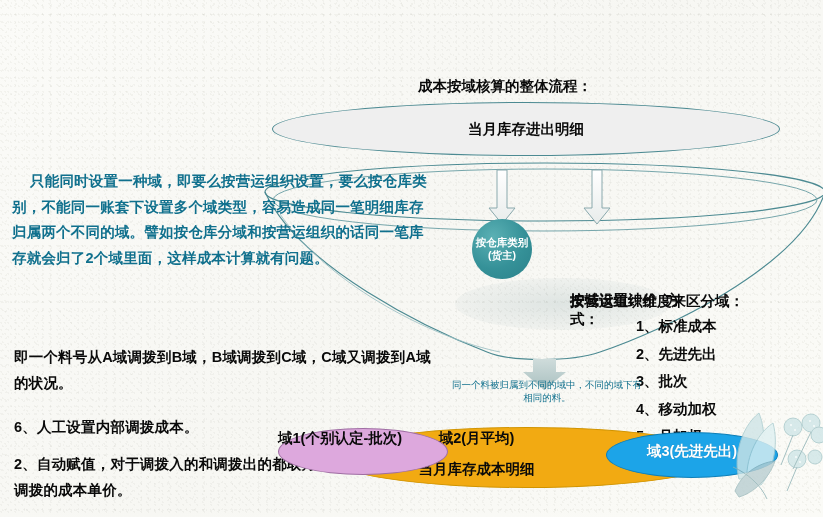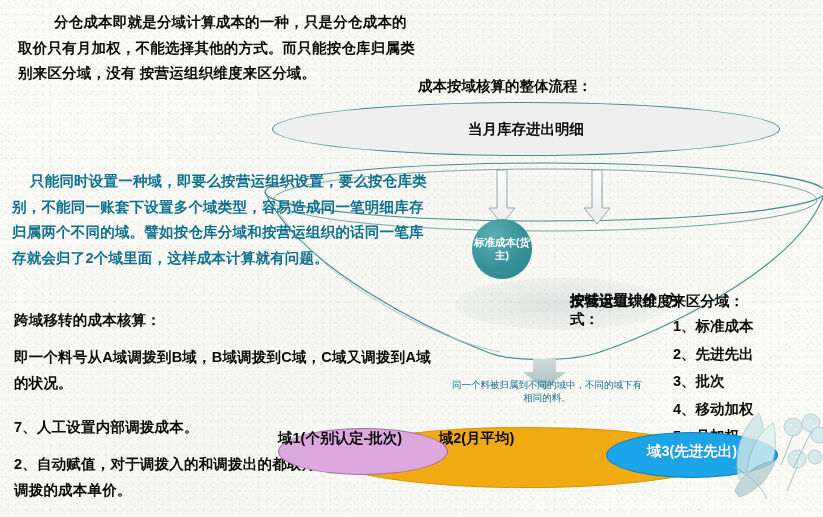--- a/index.html
+++ b/index.html
@@ -75,21 +75,21 @@
     border-radius:50%;
     background:radial-gradient(ellipse at 50% 50%,rgba(120,150,155,.20) 0%,rgba(140,165,170,.10) 60%,rgba(255,255,255,0) 100%);
   }
 
   
   .ov{position:absolute;color:#0a0a0a;font-weight:bold;}
   #ov-a{left:570px;top:292px;font-size:14.5px;line-height:19px;width:240px;}
   #ov-b{left:570px;top:292px;font-size:14.5px;line-height:19px;width:120px;font-family:Liberation Mono, monospace;}
   #price-list{
     position:absolute;left:636px;top:313px;
-    color:#0a0a0a;font-weight:bold;font-size:14.5px;line-height:27.5px;margin-left:37px;
+    color:#0a0a0a;font-weight:bold;font-size:14.5px;line-height:27.5px;
   }
 
   #note{
     position:absolute;left:452px;top:378px;width:190px;
     text-align:center;color:#10708d;font-size:9.5px;line-height:13px;
     font-weight:normal;
   }
 
   
   #e-orange{
@@ -171,57 +171,56 @@
     </g>
     <g>
       <path d="M592,170 L592,208 L584,208 L597,224 L610,208 L602,208 L602,170 Z" fill="url(#arrowg)" stroke="#8aa9ad" stroke-width="1"></path>
     </g>
 
     <g>
       <path d="M533,359 L556,359 L556,372 L566,372 L544,390 L523,372 L533,372 Z" fill="url(#arrowg2)" stroke="none"></path>
     </g>
   </svg>
 
-  <div class="txt blk-black" id="t1">分仓成本即就是分域计算成本的一种，只是分仓成本的取价只有月加权，不能选择其他的方式。而只能按仓库归属类别来区分域，没有 按营运组织维度来区分域。</div>
 
   <div class="txt blk-teal" id="t2">只能同时设置一种域，即要么按营运组织设置，要么按仓库类别，不能同一账套下设置多个域类型，容易造成同一笔明细库存归属两个不同的域。譬如按仓库分域和按营运组织的话同一笔库存就会归了2个域里面，这样成本计算就有问题。</div>
 
-  <div class="txt blk-black" id="t3">跨域移转的成本核算：</div>
 
   <div class="txt blk-black" id="t4">即一个料号从A域调拨到B域，B域调拨到C域，C域又调拨到A域的状况。</div>
 
-  <div class="txt blk-black" id="t5">7、人工设置内部调拨成本。</div>
+  <div class="txt blk-black" id="t5">6、人工设置内部调拨成本。</div>
 
   <div class="txt blk-black" id="t6">2、自动赋值，对于调拨入的和调拨出的都取月平均或最近一笔非调拨的成本单价。</div>
 
   <div class="txt" id="flow-title">成本按域核算的整体流程：</div>
 
   <div id="top-ellipse"></div>
   <div id="top-ellipse-label">当月库存进出明细</div>
 
   <div id="inner-shadow"></div>
 
-  <div class="circle" id="circle-a">标准成本(货主)</div>
+  <div class="circle" id="circle-a">按仓库类别(货主)</div>
 
   <div class="ov" id="ov-b">按域设置计价
 方式：</div>
   <div class="ov" id="ov-a">按营运组织维度来区分域：</div>
 
   <div id="price-list">
     <div>1、标准成本</div>
     <div>2、先进先出</div>
     <div>3、批次</div>
     <div>4、移动加权</div>
     <div>5、月加权</div>
   </div>
 
   <div id="note">同一个料被归属到不同的域中，不同的域下有相同的料。</div>
 
   <div id="e-orange"></div>
   <div id="e-orange-l1">域2(月平均)</div>
+  <div id="e-orange-l2">当月库存成本明细</div>
 
   <div id="e-purple"></div>
   <div id="e-purple-label">域1(个别认定-批次)</div>
 
   <div id="e-blue"></div>
   <div id="e-blue-label">域3(先进先出)</div>
 
   <svg id="deco" viewBox="0 0 92 130">
     <g opacity=".85">
       <path d="M8,92 C2,70 10,40 28,26 C36,46 34,72 22,92 Z" fill="#cfe4e6" stroke="#a9cbce" stroke-width="1"></path>

